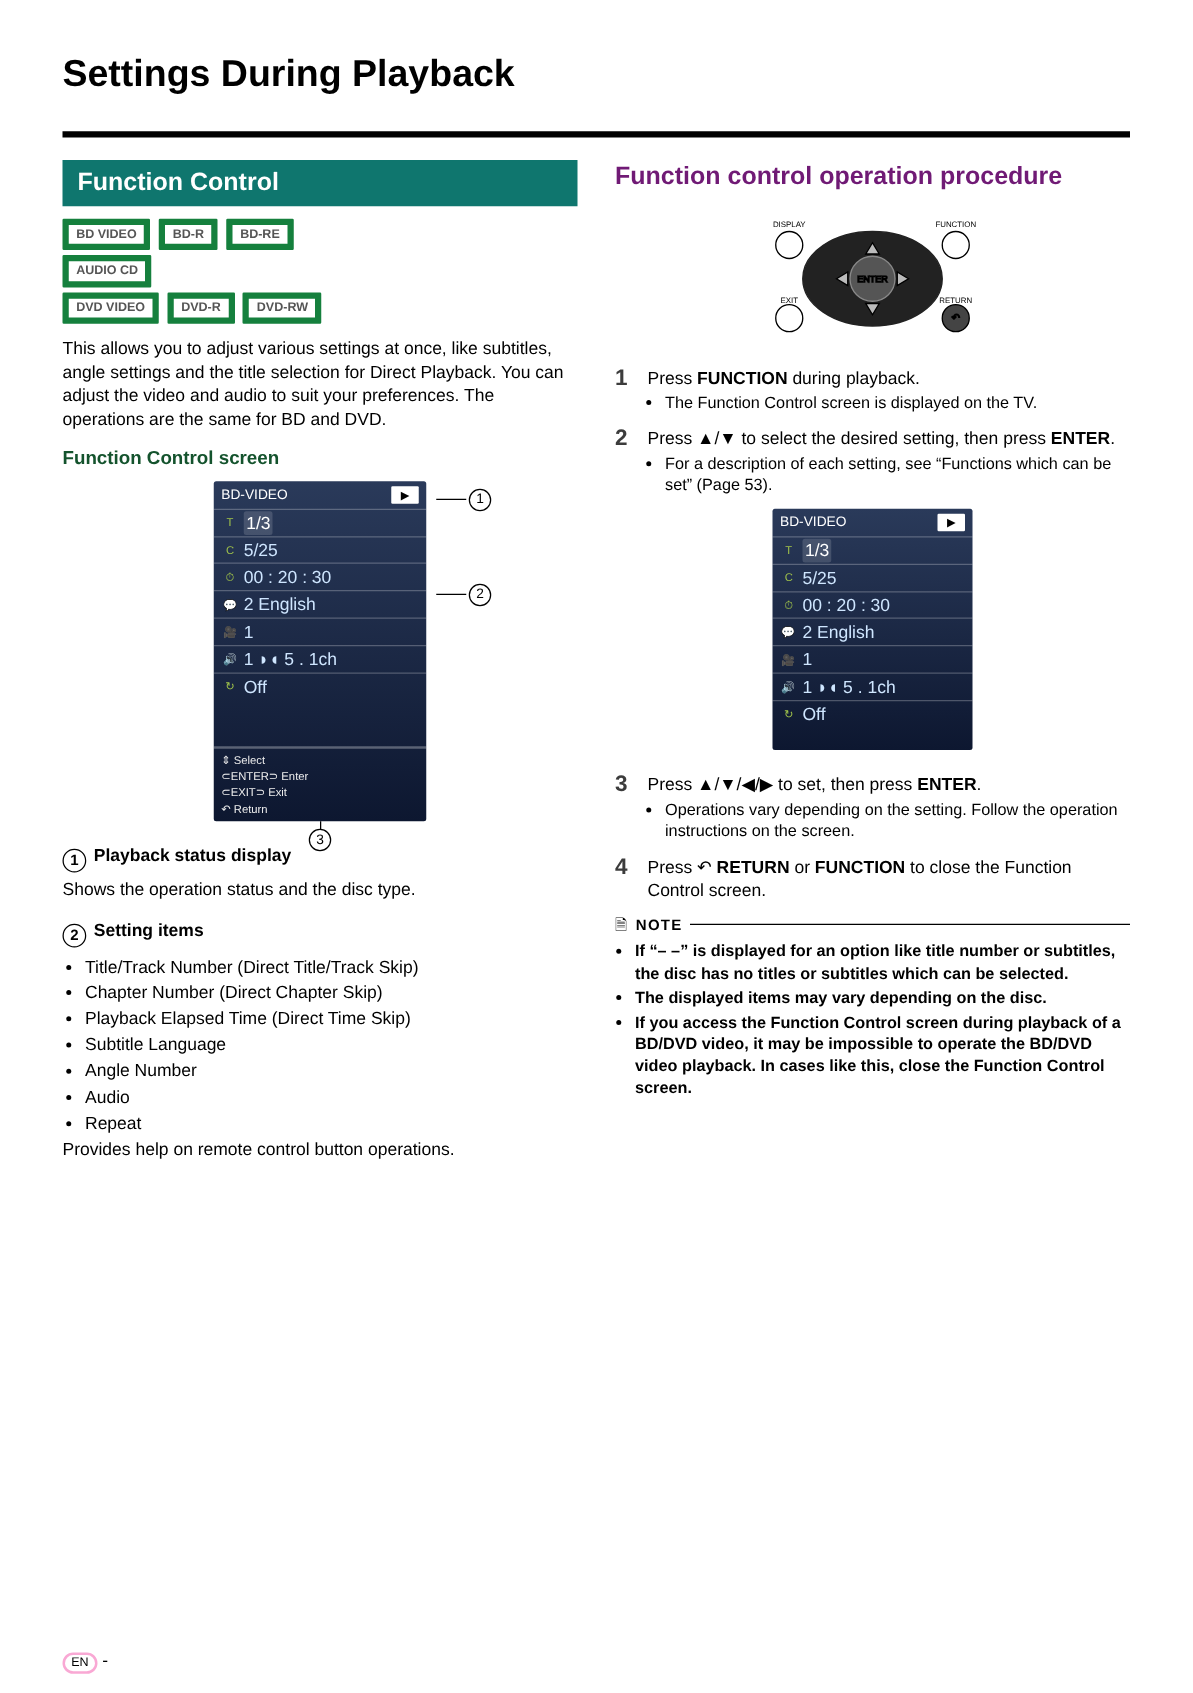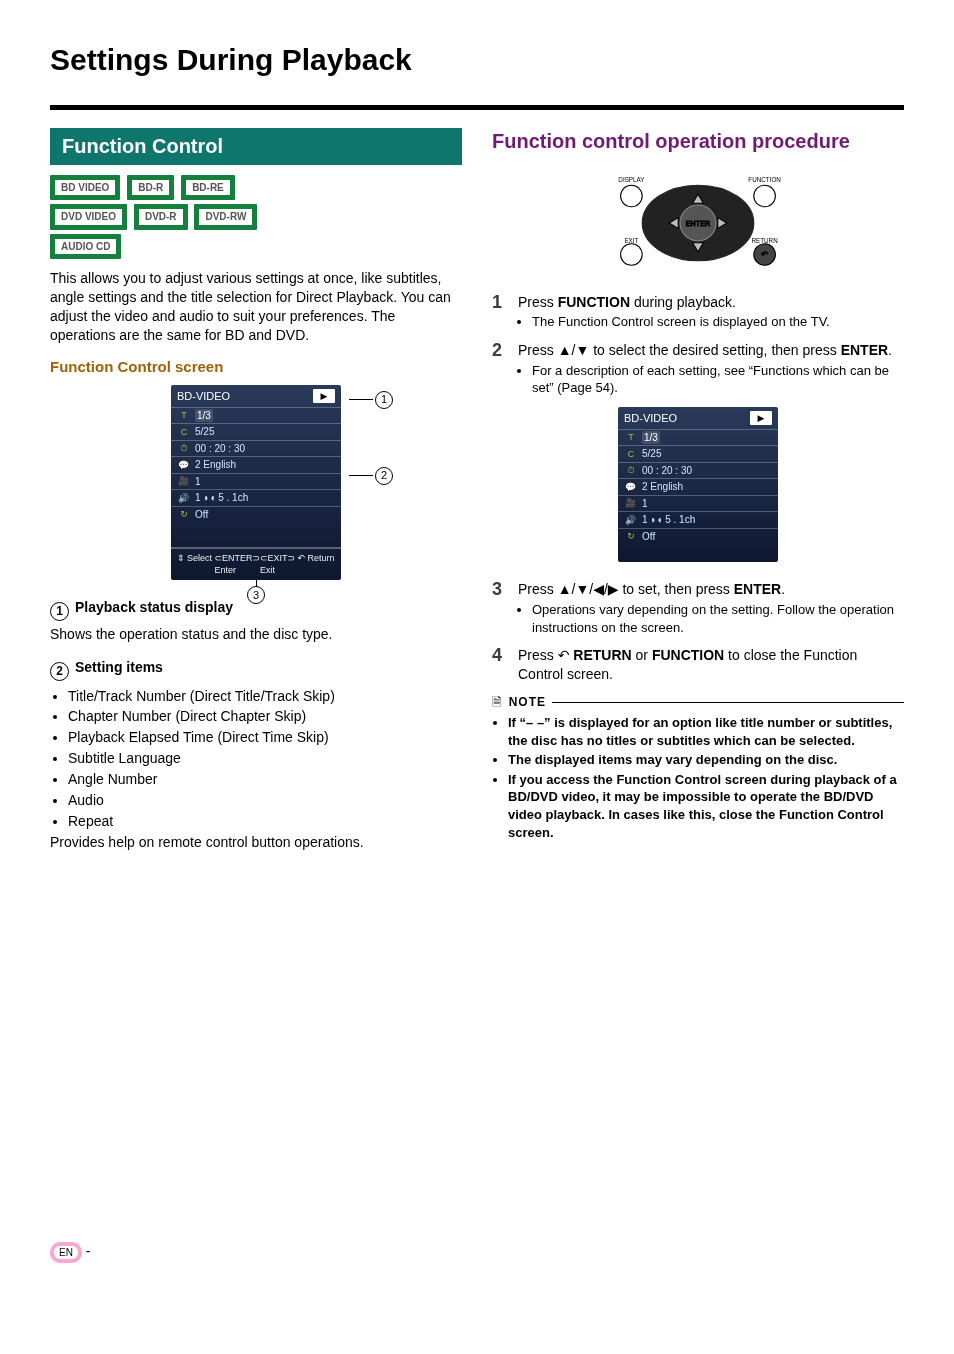--- a/index.html
+++ b/index.html
@@ -51,21 +51,21 @@
     border: 5px solid #15803d;
     font-size: 10px;
     font-weight: bold;
     color: #555;
     padding: 1px 6px;
     margin-right: 3px;
     border-radius: 1px;
   }
   .body-text { margin: 10px 0; }
   .sub-title {
-    color: #a16207;
+    color: #14532d;
     font-weight: bold;
     font-size: 15px;
     margin: 12px 0 8px 0;
   }
   .osd-wrap {
     display: flex;
     justify-content: center;
     margin: 6px 0 18px 0;
   }
   .osd {
@@ -95,30 +95,30 @@
     align-items: center;
     border-top: 1px solid rgba(255,255,255,0.25);
     padding: 1px 6px;
   }
   .osd-row .ico {
     width: 14px; color: #9fc24a; font-size: 9px; margin-right: 4px;
     display: inline-flex; align-items: center; justify-content: center;
   }
   .osd-row .val {
     color: #cfe6ff;
-    font-size: 10px;
+    font-size: 14px;
   }
   .osd-row.sel .val { color: #fff; background: rgba(255,255,255,0.15); padding: 0 2px; border-radius: 2px;}
   .osd-bottom {
-    margin-top: 3px;
+    margin-top: 15px;
     border-top: 2px solid rgba(255,255,255,0.3);
     padding: 3px 6px 0;
     font-size: 9px;
     display: grid;
-    grid-template-columns: 1fr 1fr 1fr 1fr;
+    grid-template-columns: 1fr;
     row-gap: 1px;
   }
   .osd-bottom span { color: #eee; }
   .call-line {
     position: absolute;
     height: 0;
     border-top: 1px solid #000;
   }
   .call-circ {
     position: absolute;
@@ -192,21 +192,21 @@
     padding-left: 16px;
     font-size: 13px;
     font-weight: bold;
   }
   .note-list li { list-style: disc; margin-bottom: 2px; }
   .footer {
     position: relative;
     margin-top: 390px;
   }
   .footer-en {
-    border: 4px solid #f9a8d4;
+    border: 2px solid #f9a8d4;
     border-radius: 10px;
     font-size: 10px;
     padding: 0 5px;
     display: inline-block;
   }
   
   .osd-stage { position: relative; display: inline-block; }
   .cl1-line { top: 14px; right: -32px; width: 24px; }
   .cl1-c { top: 6px;  right: -52px; }
   .cl2-line { top: 90px; right: -32px; width: 24px; }
@@ -224,26 +224,26 @@
 
   <div class="col">
     <div class="bar-heading">Function Control</div>
 
     <div class="badges-row">
       <span class="badge">BD VIDEO</span>
       <span class="badge">BD-R</span>
       <span class="badge">BD-RE</span>
     </div>
     <div class="badges-row">
+      <span class="badge">AUDIO CD</span>
+    </div>
+    <div class="badges-row">
       <span class="badge">DVD VIDEO</span>
       <span class="badge">DVD-R</span>
       <span class="badge">DVD-RW</span>
-    </div>
-    <div class="badges-row">
-      <span class="badge">AUDIO CD</span>
     </div>
 
     <p class="body-text">This allows you to adjust various settings at once, like subtitles, angle settings and the title selection for Direct Playback. You can adjust the video and audio to suit your preferences. The operations are the same for BD and DVD.</p>
 
     <div class="sub-title">Function Control screen</div>
 
     <div class="osd-wrap">
         <div class="osd-stage">
       <div class="osd">
         <div class="osd-header">
@@ -347,21 +347,21 @@
               <li>The Function Control screen is displayed on the TV.</li>
             </ul>
         </div>
       </div>
 
       <div class="step">
         <div class="step-num">2</div>
         <div class="step-body">
           <span>Press ▲/▼ to select the desired setting, then press </span><b>ENTER</b><span>.</span>
           <ul class="step-sub">
-              <li>For a description of each setting, see “Functions which can be set” (Page 54).</li>
+              <li>For a description of each setting, see “Functions which can be set” (Page 53).</li>
             </ul>
         </div>
       </div>
 
       <div class="osd-wrap">
           <div class="osd" style="width:160px">
         <div class="osd-header">
               <span>BD-VIDEO</span>
               <span class="play">▶</span>
             </div>

